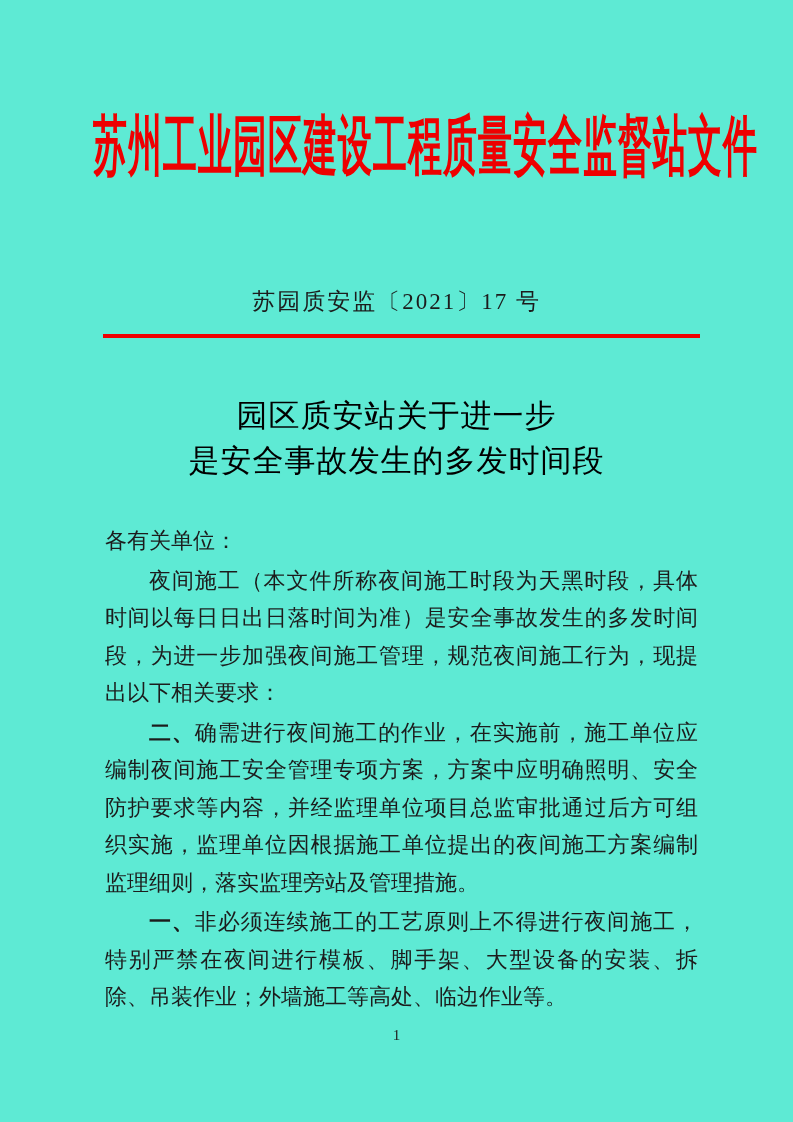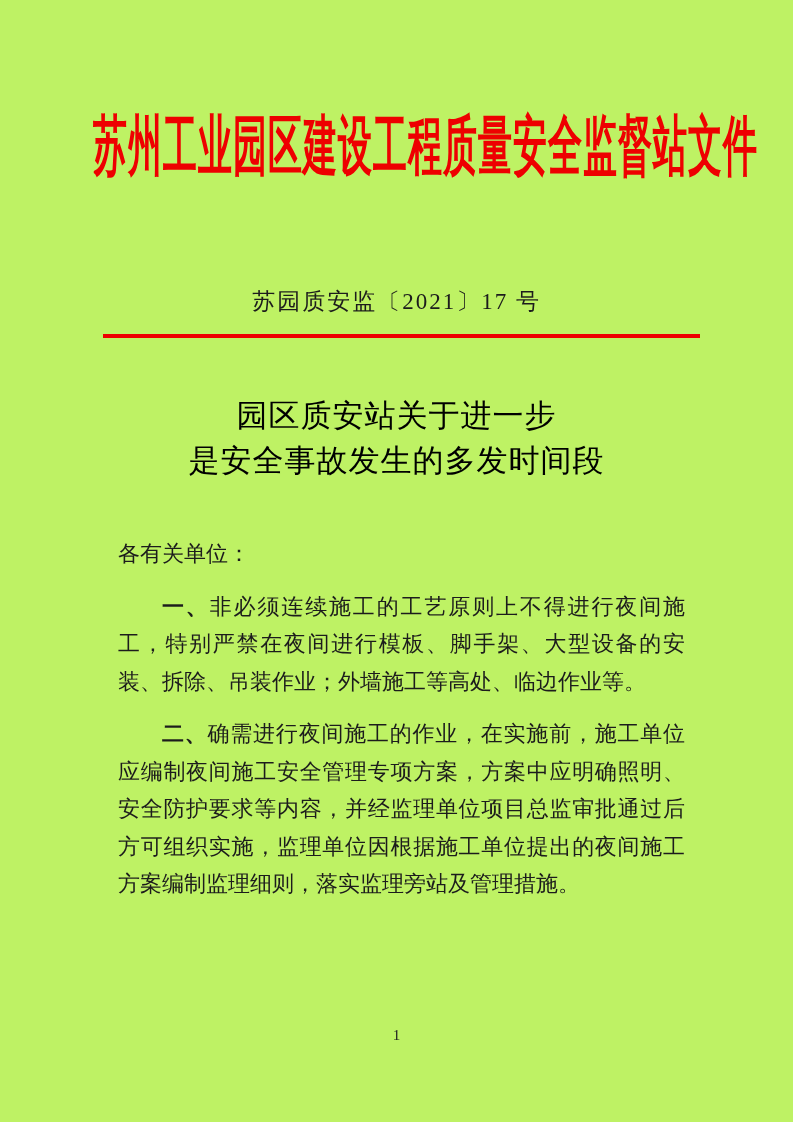--- a/index.html
+++ b/index.html
@@ -4,21 +4,21 @@
 <style>
   :root{
     --red:#ee0000;
     --ink:#1c1c1c;
   }
   html,body{margin:0;padding:0;background:#ffffff;}
   .page{
     position:relative;
     width:793px;height:1122px;
     margin:0 auto;
-    background:#bef264;
+    background:#5eead4;
     overflow:hidden;
     font-family:"Liberation Serif","DejaVu Serif",serif;
     color:var(--ink);
   }
   
   .org-title{
     position:absolute;
     top:114px;left:93px;width:607px;
     font-size:34px;line-height:34px;
     font-weight:bold;
@@ -57,21 +57,21 @@
     letter-spacing:1px;
   }
   
   .body-text{
     position:absolute;
     top:520px;left:103px;width:597px;
     font-size:22px;line-height:37.5px;
     text-align:justify;
     color:var(--ink);
   }
-  .body-text p{margin:15px;padding:0;}
+  .body-text p{margin:2px;padding:0;}
   .para{text-indent:2em;}
   .enum{font-weight:bold;}
   
   .page-number{
     position:absolute;
     top:1026px;left:0;width:100%;
     text-align:center;
     font-size:15px;line-height:18px;
     color:#222222;
   }
@@ -88,20 +88,21 @@
   <div class="red-rule"></div>
 
   <div class="doc-title">
     <div>园区质安站关于进一步</div>
     <div>是安全事故发生的多发时间段</div>
   </div>
 
   <div class="body-text">
     <p class="salutation">各有关单位：</p>
     <div id="paragraphs">
+        <p class="para"><span>夜间施工（本文件所称夜间施工时段为天黑时段，具体时间以每日日出日落时间为准）是安全事故发生的多发时间段，为进一步加强夜间施工管理，规范夜间施工行为，现提出以下相关要求：</span></p>
+        <p class="para"><span class="enum">二、</span><span>确需进行夜间施工的作业，在实施前，施工单位应编制夜间施工安全管理专项方案，方案中应明确照明、安全防护要求等内容，并经监理单位项目总监审批通过后方可组织实施，监理单位因根据施工单位提出的夜间施工方案编制监理细则，落实监理旁站及管理措施。</span></p>
         <p class="para"><span class="enum">一、</span><span>非必须连续施工的工艺原则上不得进行夜间施工，特别严禁在夜间进行模板、脚手架、大型设备的安装、拆除、吊装作业；外墙施工等高处、临边作业等。</span></p>
-        <p class="para"><span class="enum">二、</span><span>确需进行夜间施工的作业，在实施前，施工单位应编制夜间施工安全管理专项方案，方案中应明确照明、安全防护要求等内容，并经监理单位项目总监审批通过后方可组织实施，监理单位因根据施工单位提出的夜间施工方案编制监理细则，落实监理旁站及管理措施。</span></p>
       </div>
   </div>
 
   <div class="page-number">1</div>
 
 </div>
 
 </body></html>

